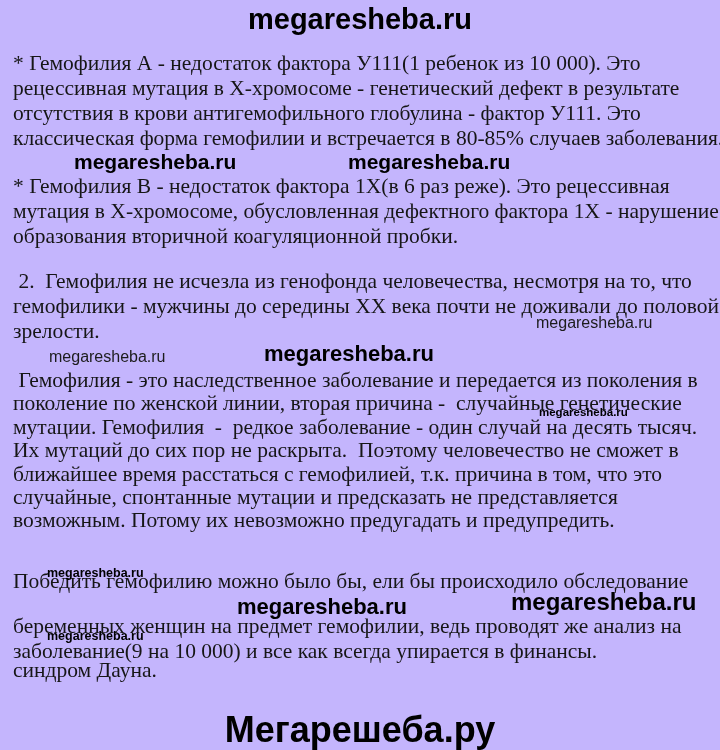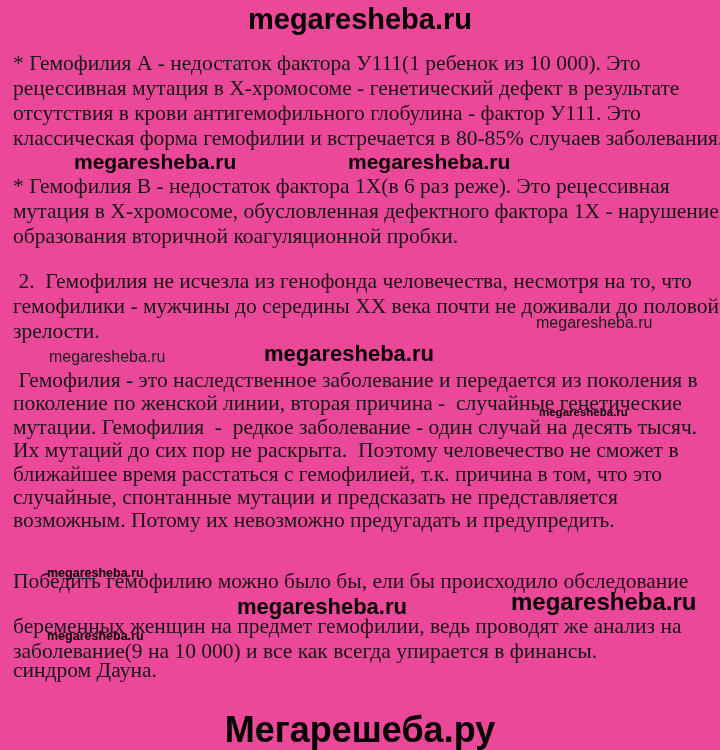--- a/index.html
+++ b/index.html
@@ -4,21 +4,21 @@
 <style>
   html, body { margin: 0; padding: 0; }
   body {
     width: 720px; height: 750px;
     background: #ffffff;
     overflow: hidden;
   }
   .page {
     position: relative;
     width: 720px; height: 750px;
-    background: #ec4899;
+    background: #c4b5fd;
     font-family: "Liberation Serif", serif;
     color: #161616;
   }
   
   .brand-header {
     position: absolute; top: 3px; left: 0; width: 720px;
     text-align: center;
     font-family: "Liberation Sans", sans-serif;
     font-weight: bold; font-size: 29px; color: #000;
     letter-spacing: 0px;

